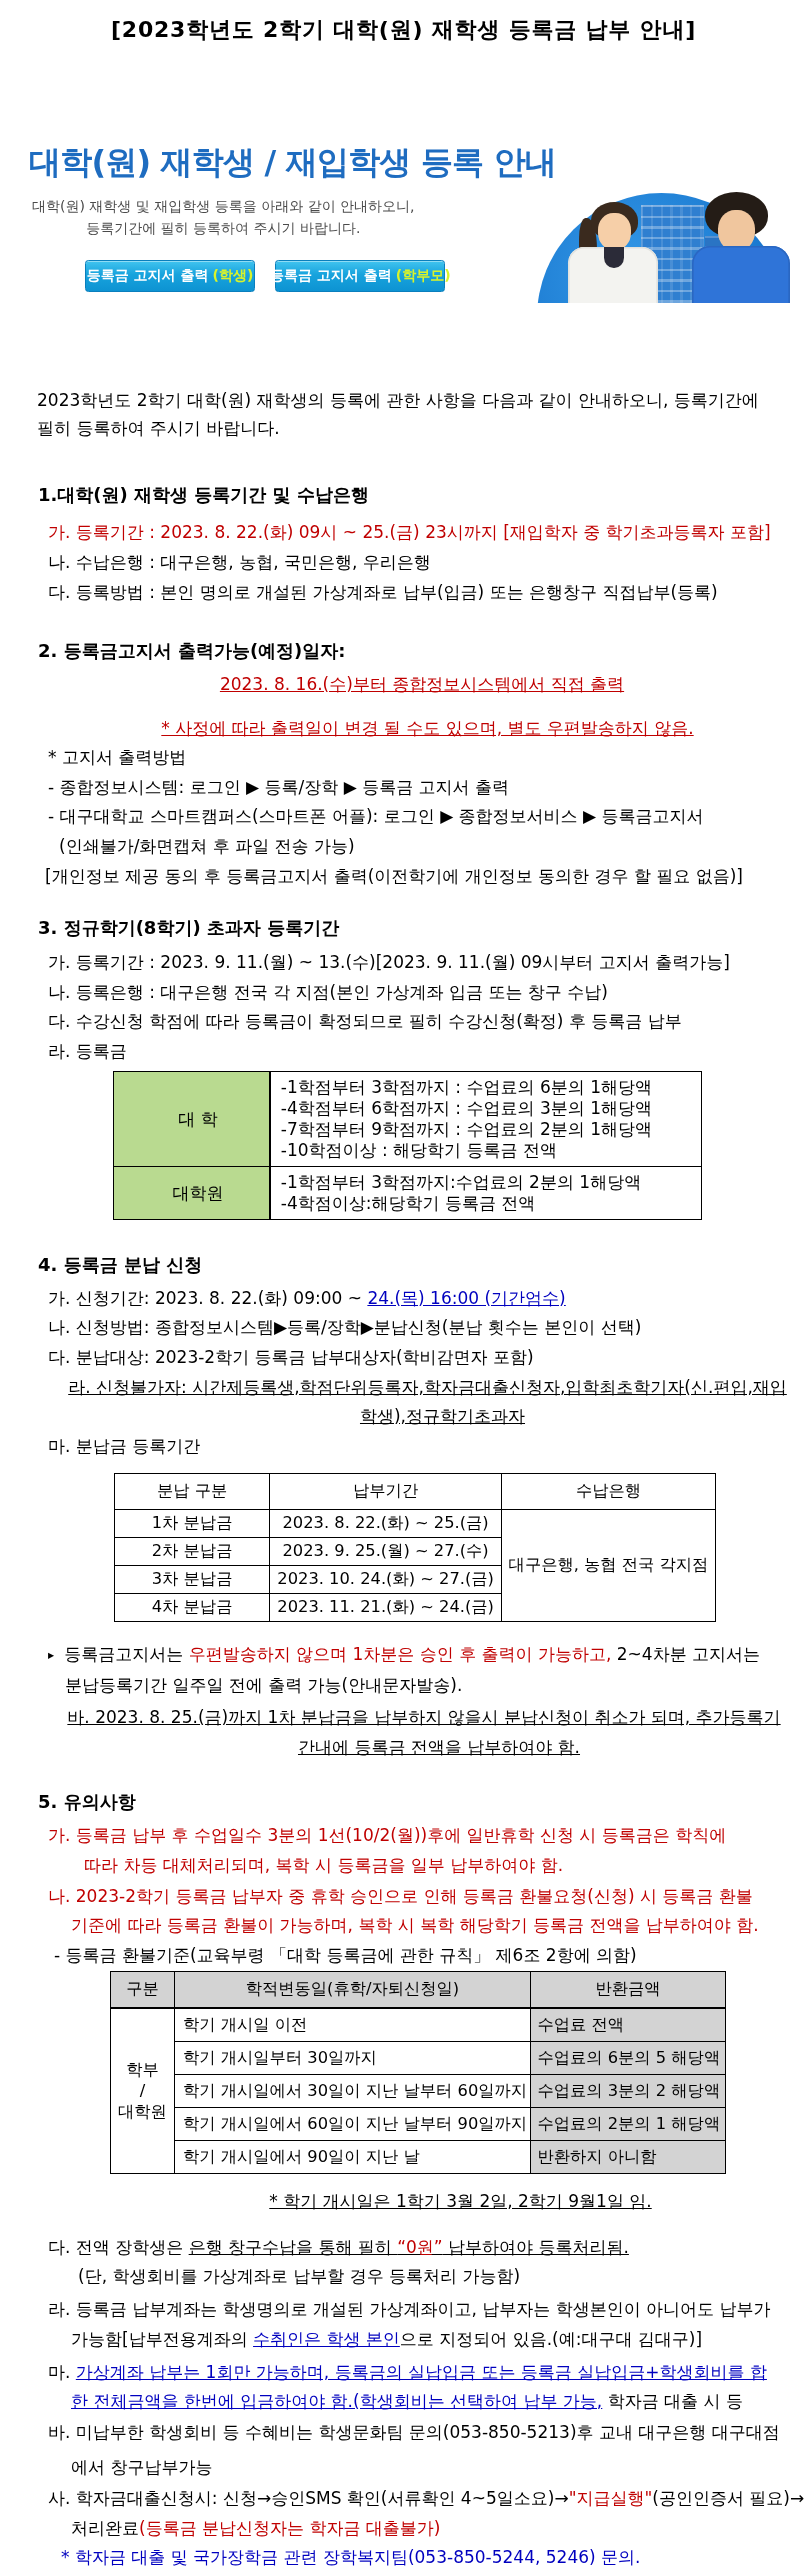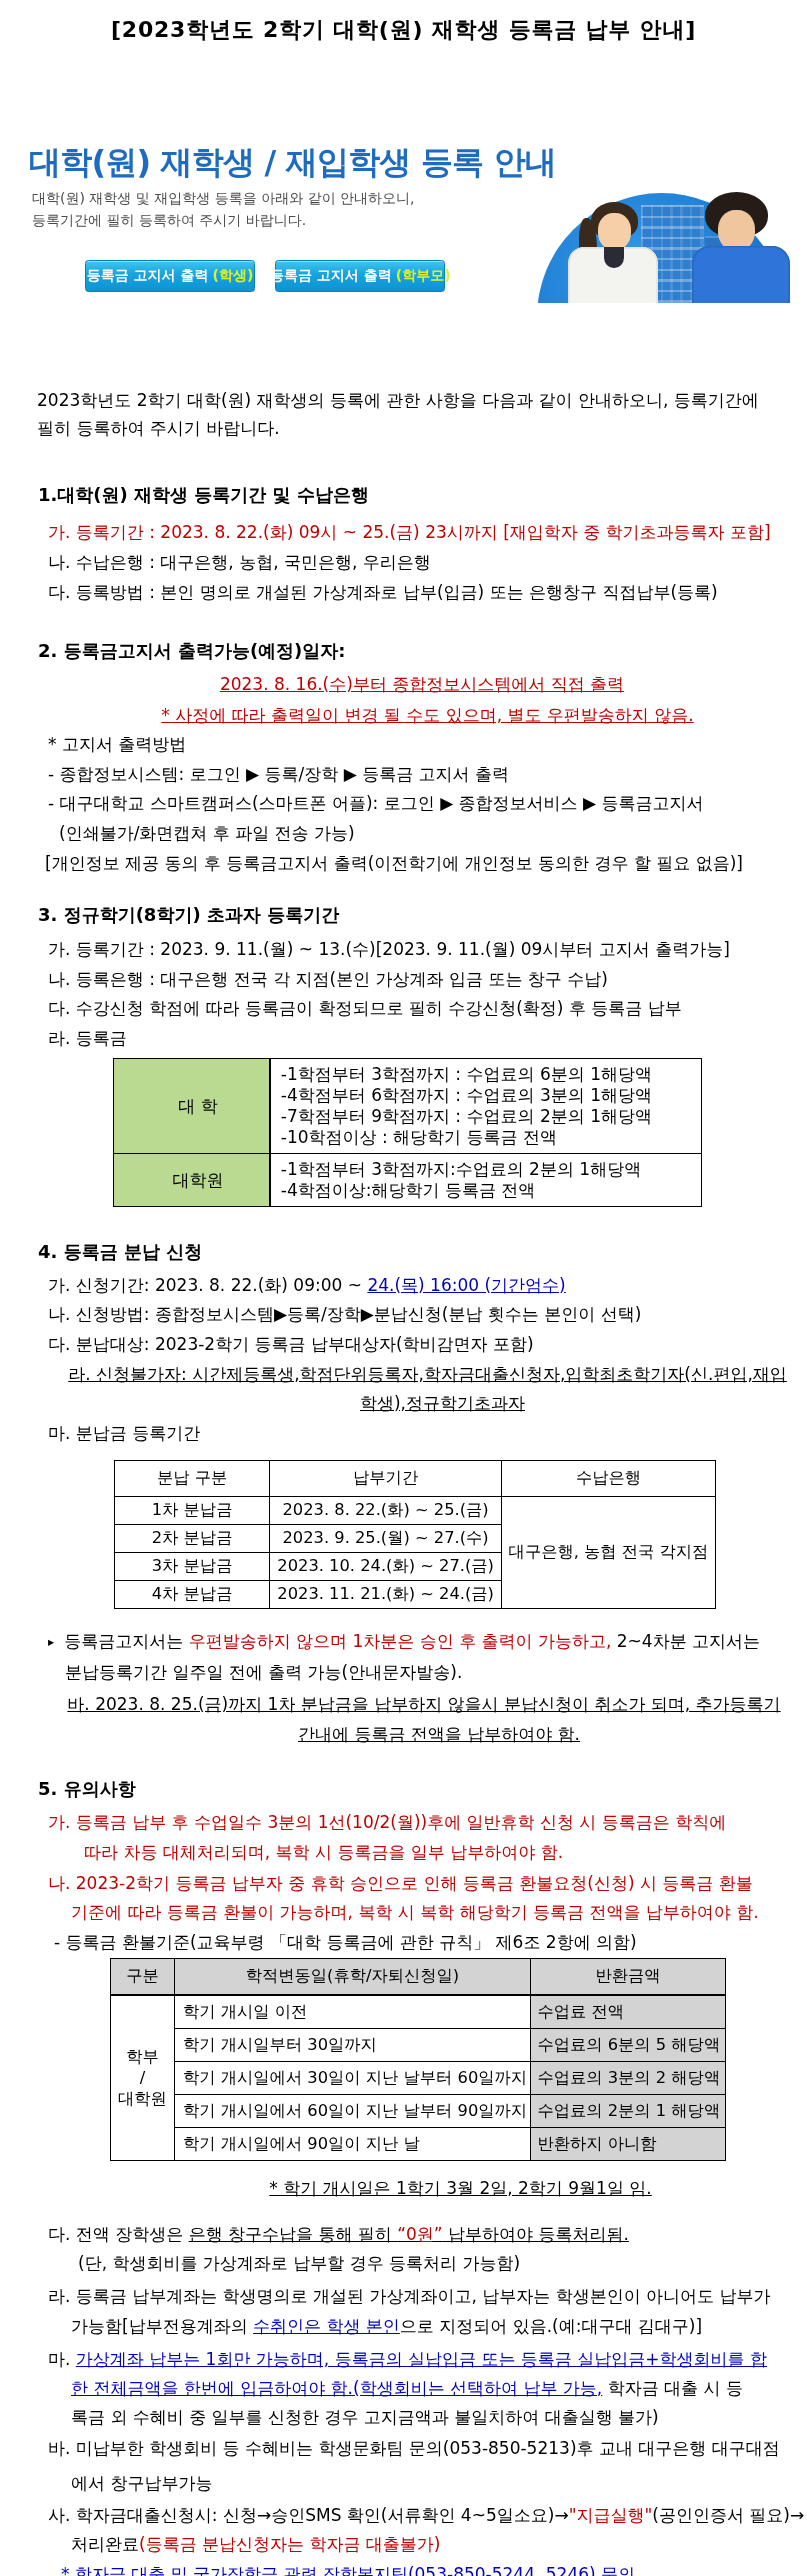--- a/index.html
+++ b/index.html
@@ -3,21 +3,21 @@
 <meta charset="utf-8">
 <style>
   html,body{margin:0;padding:0;background:#ffffff;}
   .doc{position:relative;width:807px;height:2576px;overflow:hidden;background:#fff;
        font-family:"DejaVu Sans","Liberation Sans",sans-serif;color:#000;}
   .title{padding-top:14.7px;text-align:center;font-size:22px;font-weight:bold;letter-spacing:0.8px;white-space:nowrap;}
 
   
   .banner{position:relative;width:807px;height:230px;margin-top:28px;overflow:hidden;background:#fff;}
   .b-headline{position:absolute;left:29px;top:68px;font-size:32px;font-weight:bold;color:#1e6cc0;letter-spacing:-0.8px;white-space:nowrap;}
-  .b-sub{position:absolute;left:32px;top:114px;font-size:14px;color:#4a4a4a;line-height:22px;}
+  .b-sub{position:absolute;left:32px;top:122px;font-size:14px;color:#4a4a4a;line-height:22px;text-align:center;}
   .b-buttons{position:absolute;left:85px;top:187px;display:flex;gap:20.3px;}
   .b-btn{width:168px;height:30px;border-radius:3.3px;border:0.8px solid #0a7fbd;
          background:linear-gradient(#41c4ef 0%,#18a3dd 45%,#0d93d2 100%);
          box-shadow:inset 0 0.8px 0 rgba(255,255,255,.55);
          color:#fff;font-weight:bold;font-size:14px;display:flex;align-items:center;justify-content:center;white-space:nowrap;cursor:pointer;}
   .b-tag{color:#d9f32a;margin-left:4.1px;font-weight:bold;}
   .b-circle{position:absolute;left:537px;top:120px;width:249px;height:249px;border-radius:50%;
             background:radial-gradient(circle at 38% 32%,#3499e8 0%,#1a78cf 60%,#1167ba 100%);}
   .b-bld{position:absolute;left:641px;top:132px;width:63px;height:155px;background:#2f7fd0;
          box-shadow:inset 0 0 0 1.6px rgba(255,255,255,.15);
@@ -119,21 +119,21 @@
     <div class="l">필히 등록하여 주시기 바랍니다.</div>
   </div>
 
   <div class="h" style="margin-top:41px">1.대학(원) 재학생 등록기간 및 수납은행</div>
   <div class="l i1 red" style="margin-top:11.4px">가. 등록기간 : 2023. 8. 22.(화) 09시 ~ 25.(금) 23시까지 [재입학자 중 학기초과등록자 포함]</div>
   <div class="l i1" style="margin-top:1.6px">나. 수납은행 : 대구은행, 농협, 국민은행, 우리은행</div>
   <div class="l i1" style="margin-top:1.6px">다. 등록방법 : 본인 명의로 개설된 가상계좌로 납부(입금) 또는 은행창구 직접납부(등록)</div>
 
   <div class="h" style="margin-top:33px">2. 등록금고지서 출력가능(예정)일자:</div>
   <div class="l ind-a red u" style="margin-top:6.5px;padding-left:37px">2023. 8. 16.(수)부터 종합정보시스템에서 직접 출력</div>
-  <div class="l i1 red u" style="margin-top:3px">* 사정에 따라 출력일이 변경 될 수도 있으며, 별도 우편발송하지 않음.</div>
+  <div class="l i1 red u" style="margin-top:16px">* 사정에 따라 출력일이 변경 될 수도 있으며, 별도 우편발송하지 않음.</div>
   <div class="l i1" style="margin-top:1.6px">* 고지서 출력방법</div>
   <div class="l i1" style="margin-top:1.6px">- 종합정보시스템: 로그인 ▶ 등록/장학 ▶ 등록금 고지서 출력</div>
   <div class="l i1" style="margin-top:1.6px">- 대구대학교 스마트캠퍼스(스마트폰 어플): 로그인 ▶ 종합정보서비스 ▶ 등록금고지서</div>
   <div class="l sub1" style="margin-top:1.6px">(인쇄불가/화면캡쳐 후 파일 전송 가능)</div>
   <div class="l sub2" style="margin-top:1.6px">[개인정보 제공 동의 후 등록금고지서 출력(이전학기에 개인정보 동의한 경우 할 필요 없음)]</div>
 
   <div class="h" style="margin-top:26px">3. 정규학기(8학기) 초과자 등록기간</div>
   <div class="l i1" style="margin-top:8.1px">가. 등록기간 : 2023. 9. 11.(월) ~ 13.(수)[2023. 9. 11.(월) 09시부터 고지서 출력가능]</div>
   <div class="l i1" style="margin-top:1.6px">나. 등록은행 : 대구은행 전국 각 지점(본인 가상계좌 입금 또는 창구 수납)</div>
   <div class="l i1" style="margin-top:1.6px">다. 수강신청 학점에 따라 등록금이 확정되므로 필히 수강신청(확정) 후 등록금 납부</div>
@@ -245,21 +245,20 @@
   <div class="l u" style="margin-top:13px;padding-left:114px">* 학기 개시일은 1학기 3월 2일, 2학기 9월1일 임.</div>
 
   <div class="l i1" style="margin-top:18px"><span>다. 전액 장학생은 </span><span class="u"><span>은행 창구수납을 통해 필히 </span><span class="red">“0원”</span><span> 납부하여야 등록처리됨.</span></span></div>
   <div class="l w96" style="margin-top:1.6px">(단, 학생회비를 가상계좌로 납부할 경우 등록처리 가능함)</div>
 
   <div class="l i1" style="margin-top:4.9px">라. 등록금 납부계좌는 학생명의로 개설된 가상계좌이고, 납부자는 학생본인이 아니어도 납부가</div>
   <div class="l w87" style="margin-top:1.6px"><span>가능함[납부전용계좌의 </span><span class="blue u">수취인은 학생 본인</span><span>으로 지정되어 있음.(예:대구대 김대구)]</span></div>
 
   <div class="l i1" style="margin-top:4.9px"><span>마. </span><span class="blue u">가상계좌 납부는 1회만 가능하며, 등록금의 실납입금 또는 등록금 실납입금+학생회비를 합</span></div>
   <div class="l w87" style="margin-top:1px"><span class="blue u">한 전체금액을 한번에 입금하여야 함.(학생회비는 선택하여 납부 가능,</span><span> 학자금 대출 시 등</span></div>
-  <div class="l w87" style="margin-top:1.6px">록금 외 수혜비 중 일부를 신청한 경우 고지금액과 불일치하여 대출실행 불가)</div>
 
   <div class="l i1" style="margin-top:3.3px">바. 미납부한 학생회비 등 수혜비는 학생문화팀 문의(053-850-5213)후 교내 대구은행 대구대점</div>
   <div class="l w87" style="margin-top:7px">에서 창구납부가능</div>
 
   <div class="l i1" style="margin-top:3.3px"><span>사. 학자금대출신청시: 신청→승인SMS 확인(서류확인 4~5일소요)→</span><span class="red">"지급실행"</span><span>(공인인증서 필요)→</span></div>
   <div class="l w87" style="margin-top:1.6px"><span>처리완료</span><span class="red">(등록금 분납신청자는 학자금 대출불가)</span></div>
 
   <div class="l blue" style="margin-top:1.6px;padding-left:61px">* 학자금 대출 및 국가장학금 관련 장학복지팀(053-850-5244, 5246) 문의.</div>
 
 </div>

